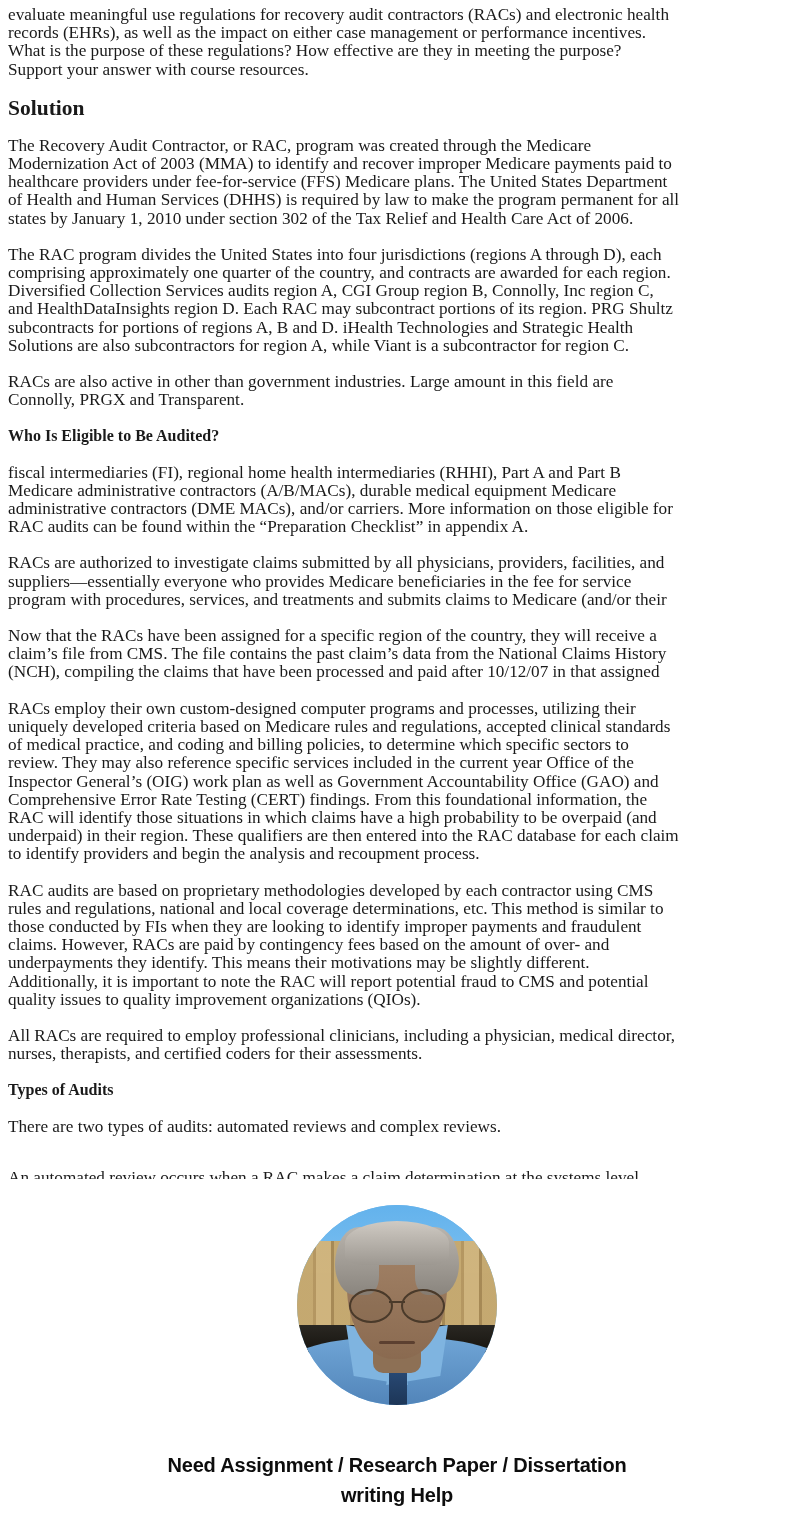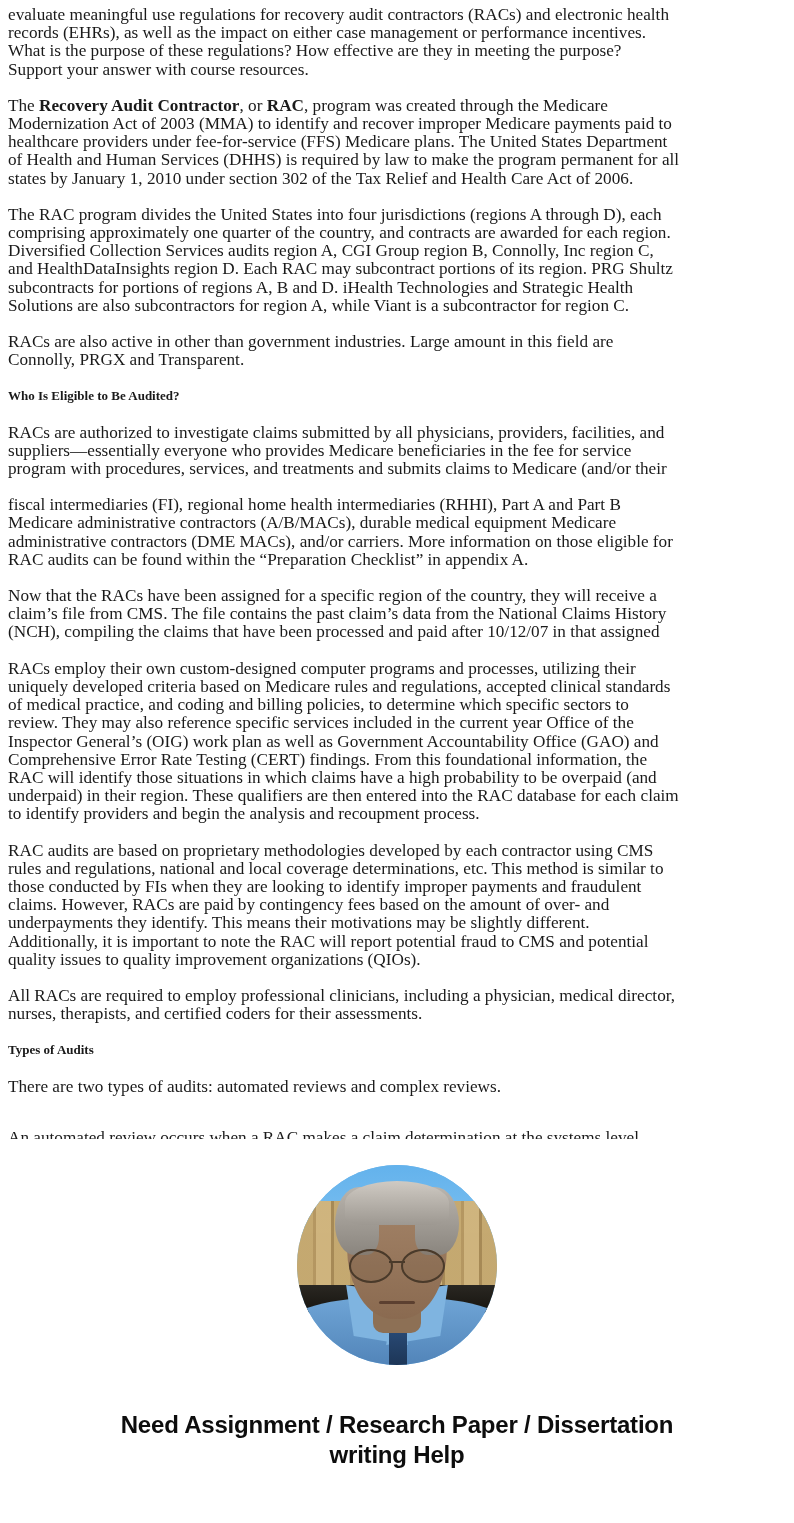--- a/index.html
+++ b/index.html
@@ -43,27 +43,27 @@
   }
 
   .h-solution {
     font-size: 21.5px;
     font-weight: bold;
     line-height: 22px;
     margin: 0 0 18px 0;
   }
 
   .h-sub {
-    font-size: 13px;
+    font-size: 16px;
     font-weight: bold;
     line-height: 18.2px;
     margin: 12px 0 18px 0;
   }
 
-  .b { font-weight: bold; }
+  .b { font-weight: normal; }
 
   
   .para-clipped {
     height: 10px;
     overflow: hidden;
     margin-bottom: 0;
   }
 
   
   .avatar-wrap {
@@ -178,46 +178,47 @@
   .cta {
     margin-top: 45px;
     text-align: center;
     font-family: "Liberation Sans", "DejaVu Sans", sans-serif;
     font-weight: bold;
     color: #0d0d0d;
     line-height: 30px;
     padding: 0 10px;
   }
   .cta-line1 {
-    font-size: 24px;
+    font-size: 20px;
     letter-spacing: -0.2px;
   }
 </style>
 </head>
 <body>
 
 <div class="page">
 
   <div class="article">
 
     <p class="para">evaluate meaningful use regulations for recovery audit contractors (RACs) and electronic health records (EHRs), as well as the impact on either case management or performance incentives. What is the purpose of these regulations? How effective are they in meeting the purpose? Support your answer with course resources.</p>
 
+    <h2 class="h-solution">Solution</h2>
 
     <p class="para"><span>The </span><span class="b">Recovery Audit Contractor</span><span>, or </span><span class="b">RAC</span><span>, program was created through the Medicare Modernization Act of 2003 (MMA) to identify and recover improper Medicare payments paid to healthcare providers under fee-for-service (FFS) Medicare plans. The United States Department of Health and Human Services (DHHS) is required by law to make the program permanent for all states by January 1, 2010 under section 302 of the Tax Relief and Health Care Act of 2006.</span></p>
 
 
     <p class="para">The RAC program divides the United States into four jurisdictions (regions A through D), each comprising approximately one quarter of the country, and contracts are awarded for each region. Diversified Collection Services audits region A, CGI Group region B, Connolly, Inc region C, and HealthDataInsights region D. Each RAC may subcontract portions of its region. PRG Shultz subcontracts for portions of regions A, B and D. iHealth Technologies and Strategic Health Solutions are also subcontractors for region A, while Viant is a subcontractor for region C.</p>
 
     <p class="para">RACs are also active in other than government industries. Large amount in this field are Connolly, PRGX and Transparent.</p>
 
     <h3 class="h-sub">Who Is Eligible to Be Audited?</h3>
 
+    <p class="para">fiscal intermediaries (FI), regional home health intermediaries (RHHI), Part A and Part B Medicare administrative contractors (A/B/MACs), durable medical equipment Medicare administrative contractors (DME MACs), and/or carriers. More information on those eligible for RAC audits can be found within the “Preparation Checklist” in appendix A.</p>
+
     <p class="para">RACs are authorized to investigate claims submitted by all physicians, providers, facilities, and suppliers—essentially everyone who provides Medicare beneficiaries in the fee for service program with procedures, services, and treatments and submits claims to Medicare (and/or their</p>
-
-    <p class="para">fiscal intermediaries (FI), regional home health intermediaries (RHHI), Part A and Part B Medicare administrative contractors (A/B/MACs), durable medical equipment Medicare administrative contractors (DME MACs), and/or carriers. More information on those eligible for RAC audits can be found within the “Preparation Checklist” in appendix A.</p>
 
 
     <p class="para">Now that the RACs have been assigned for a specific region of the country, they will receive a claim’s file from CMS. The file contains the past claim’s data from the National Claims History (NCH), compiling the claims that have been processed and paid after 10/12/07 in that assigned</p>
 
 
     <p class="para">RACs employ their own custom-designed computer programs and processes, utilizing their uniquely developed criteria based on Medicare rules and regulations, accepted clinical standards of medical practice, and coding and billing policies, to determine which specific sectors to review. They may also reference specific services included in the current year Office of the Inspector General’s (OIG) work plan as well as Government Accountability Office (GAO) and Comprehensive Error Rate Testing (CERT) findings. From this foundational information, the RAC will identify those situations in which claims have a high probability to be overpaid (and underpaid) in their region. These qualifiers are then entered into the RAC database for each claim to identify providers and begin the analysis and recoupment process.</p>
 
     <p class="para">RAC audits are based on proprietary methodologies developed by each contractor using CMS rules and regulations, national and local coverage determinations, etc. This method is similar to those conducted by FIs when they are looking to identify improper payments and fraudulent claims. However, RACs are paid by contingency fees based on the amount of over- and underpayments they identify. This means their motivations may be slightly different. Additionally, it is important to note the RAC will report potential fraud to CMS and potential quality issues to quality improvement organizations (QIOs).</p>
 
     <p class="para">All RACs are required to employ professional clinicians, including a physician, medical director, nurses, therapists, and certified coders for their assessments.</p>

